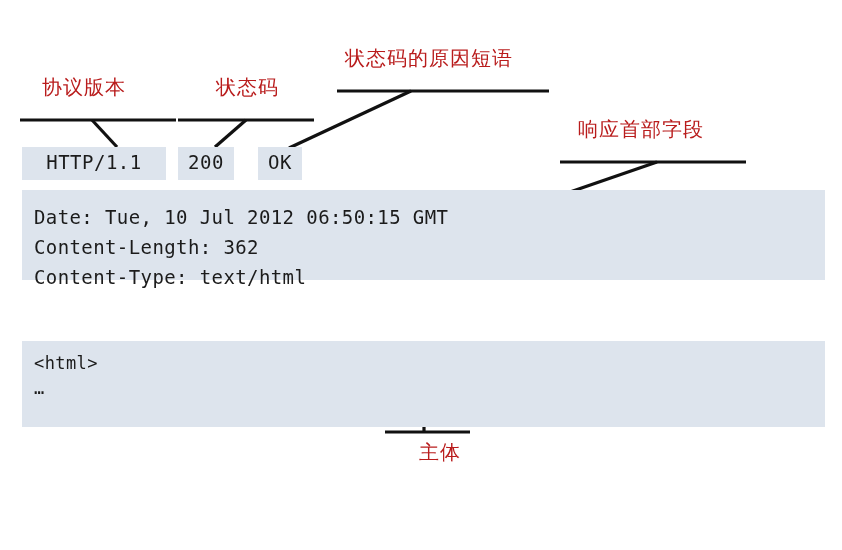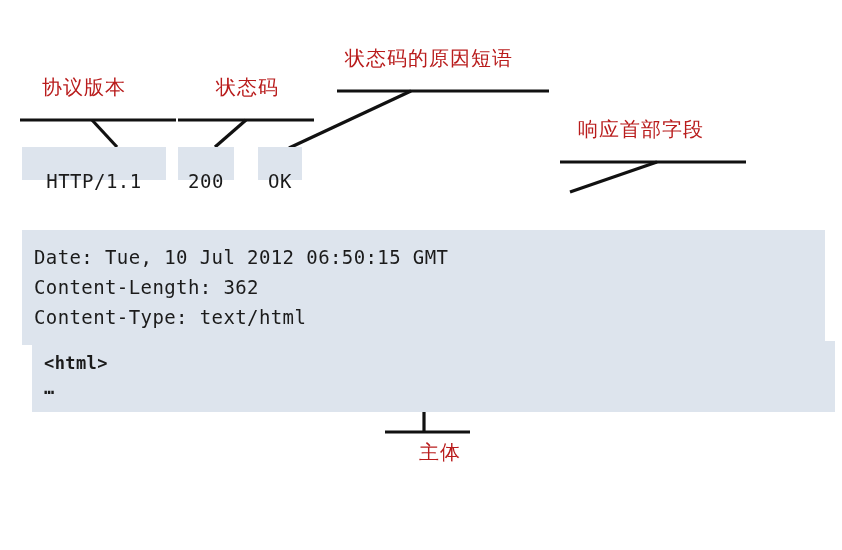--- a/index.html
+++ b/index.html
@@ -41,39 +41,38 @@
   #chip-reason {
     left: 258px; top: 147px;  width: 44px;  height: 33px;
   }
   .chip-text {
     position: absolute;
     left: 0; right: 0;
     top: 4px;
     text-align: center;
     font-size: 19px;
     letter-spacing: 0.5px;
-    margin-top: 19px;
   }
 
   
   #block-headers {
-    left: 22px; top: 190px; width: 803px; height: 115px; margin-top: 40px;
+    left: 22px; top: 190px; width: 803px; height: 90px;
   }
   #headers-text {
     position: absolute;
     left: 12px;
     top: 12px;
     font-size: 19px;
     line-height: 30px;
     letter-spacing: 0.4px;
   }
 
   
   #block-body {
-    left: 32px; top: 341px; width: 803px; height: 71px; font-weight: bold;
+    left: 22px; top: 341px; width: 803px; height: 86px;
   }
   #body-line1 {
     position: absolute;
     left: 12px;
     top: 12px;
     font-size: 17px;
     letter-spacing: 0.4px;
   }
   #body-line2 {
     position: absolute;

